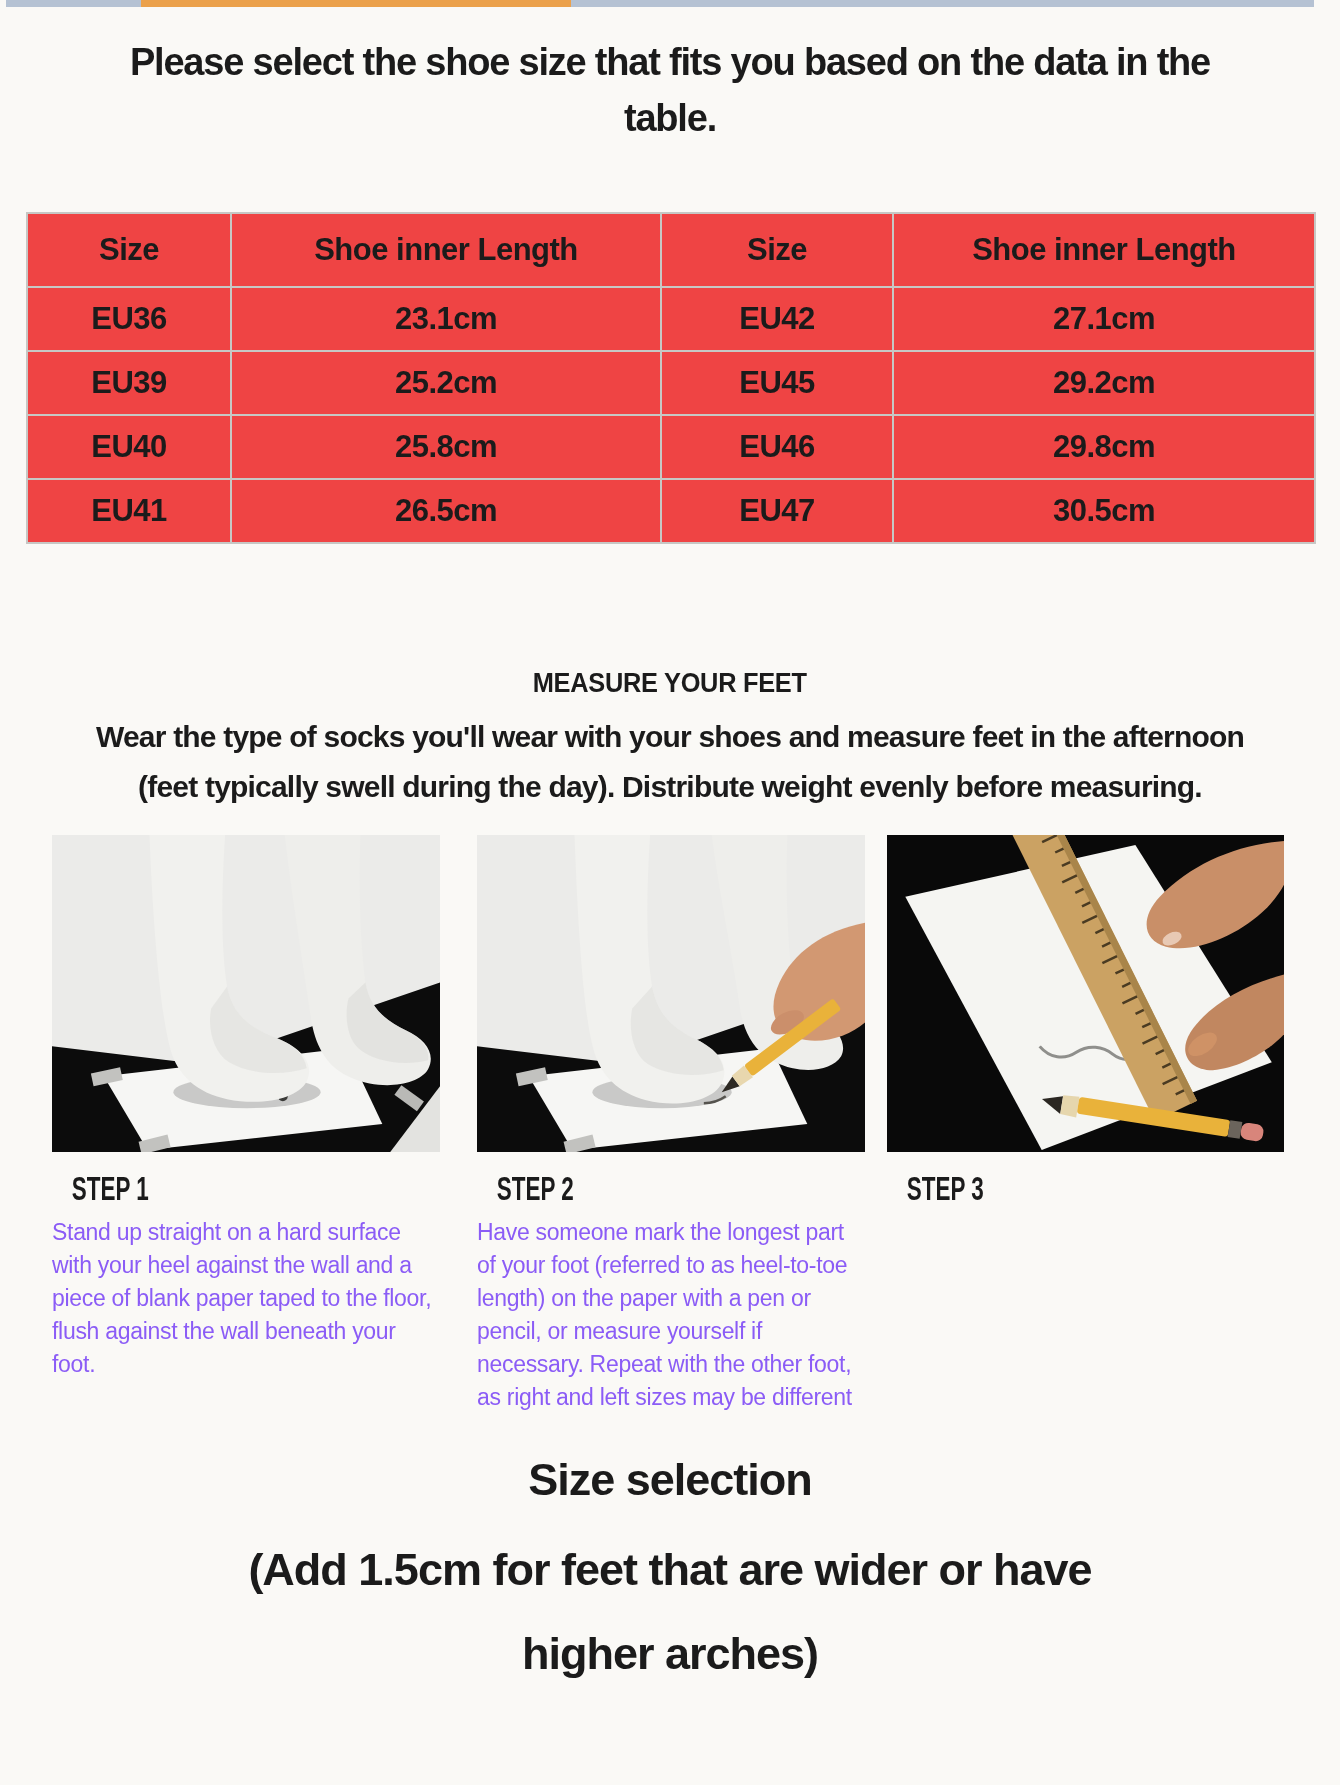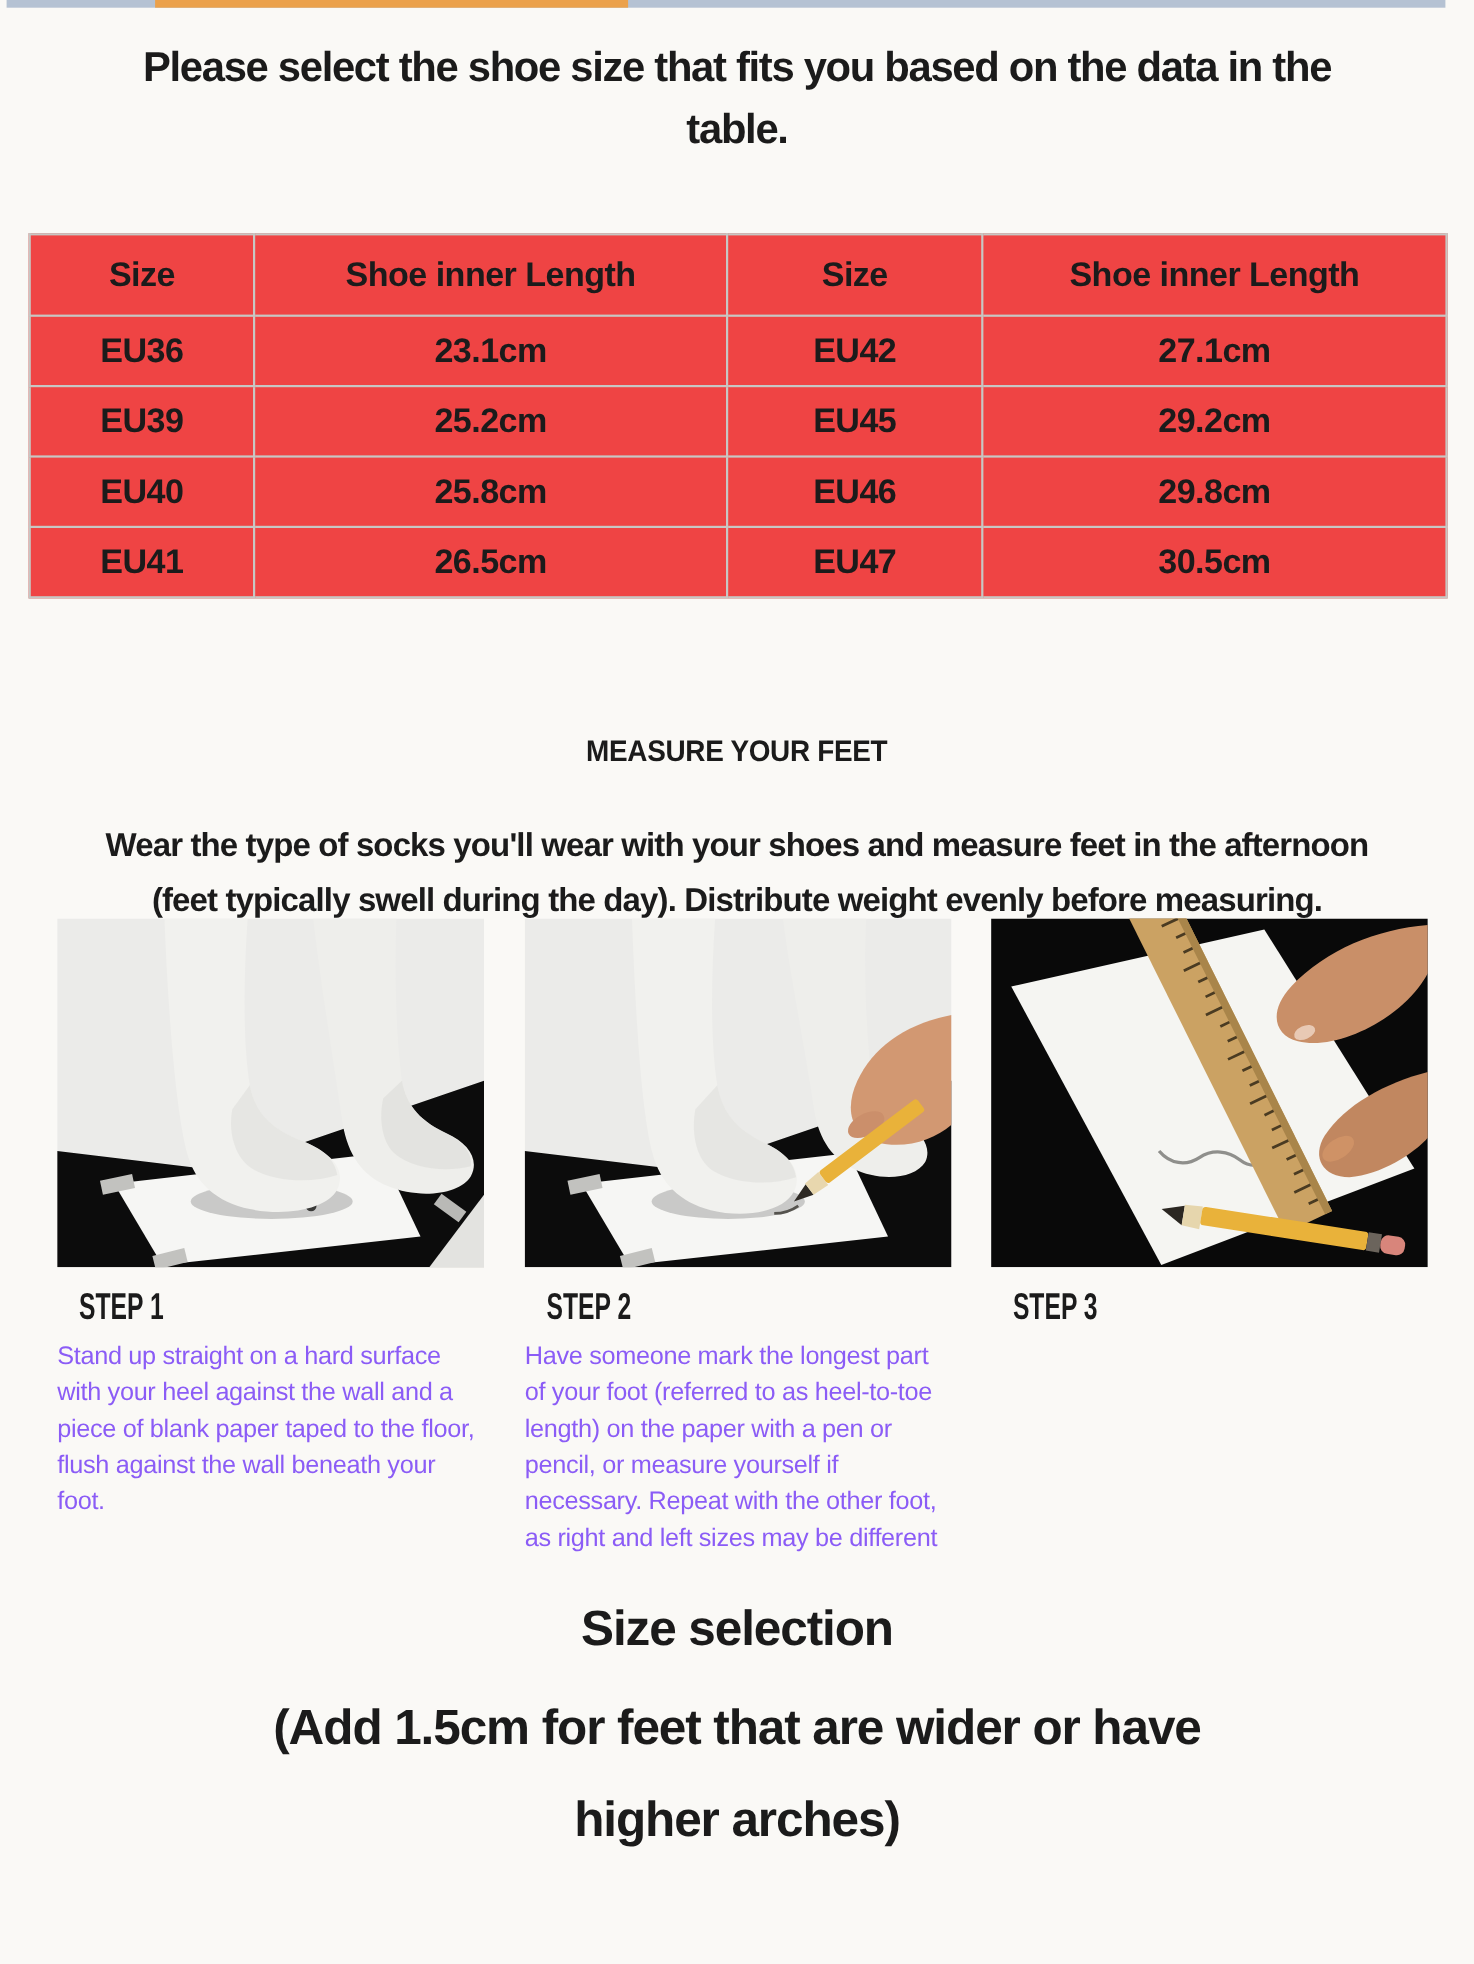--- a/index.html
+++ b/index.html
@@ -54,29 +54,28 @@
     text-align: center;
     font-size: 27px; font-weight: 700; line-height: 30px;
     letter-spacing: -0.3px;
   }
   .measure-heading > span { display: inline-block; transform: scaleX(0.94); }
   .measure-intro {
     position: absolute; top: 712px; left: 20px; width: 1300px;
     text-align: center;
     font-size: 30px; font-weight: 700; line-height: 50px;
     letter-spacing: -0.8px;
-    margin-top: 32px;
   }
   .steps {
     position: absolute; top: 835px; left: 52px; width: 1243px;
     display: flex;
   }
   .step { width: 388px; flex: 0 0 auto; }
   .step.s2 { margin-left: 37px; }
-  .step.s3 { margin-left: 36px; width: 397px; }
+  .step.s3 { margin-left: 22px; width: 397px; }
   .step-photo { width: 100%; height: 317px; display: block; }
   .step-photo svg { width: 100%; height: 100%; display: block; }
   .step-label {
     margin-top: 16px;
     font-size: 34px; font-weight: 700; line-height: 40px;
   }
   .step-label > span { display: inline-block; transform: scaleX(0.66); }
   .step-desc {
     margin-top: 8px;
     font-size: 23px; line-height: 33px;

